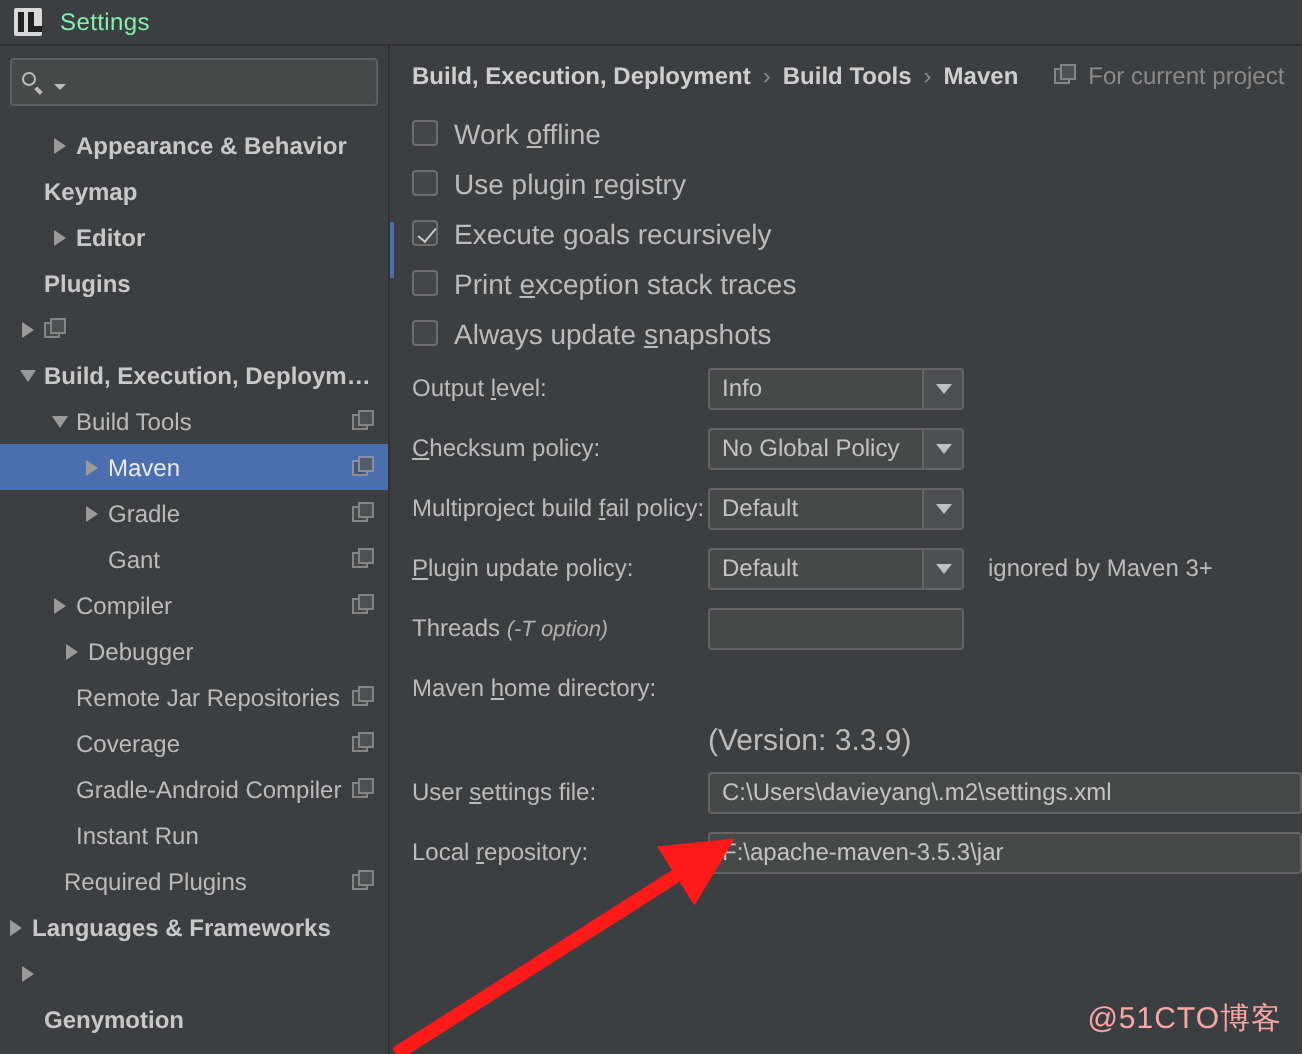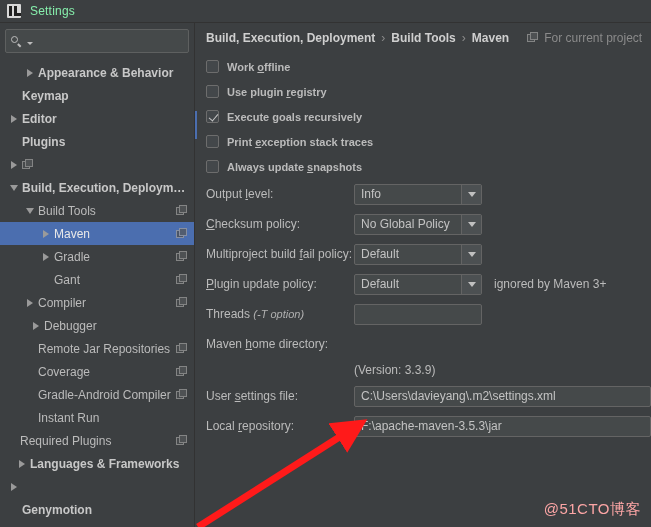--- a/index.html
+++ b/index.html
@@ -265,21 +265,21 @@
   }
   .cbox.checked::after {
     content: "";
     position: absolute;
     left: 3.5px; top: 0.5px;
     width: 4px; height: 8px;
     border-right: 1.7px solid #c7c7c7;
     border-bottom: 1.7px solid #c7c7c7;
     transform: rotate(40deg);
   }
-  .cblabel { color: #bbbbbb; font-size: 11px; font-weight: bold; }
+  .cblabel { color: #bbbbbb; font-size: 14px; }
   .mn { text-decoration: underline; }
 
   
   .frow {
     display: flex;
     align-items: center;
     height: 30px;
     padding-left: 11px;
   }
   .flabel {
@@ -366,21 +366,21 @@
     height: 22px;
     align-items: center;
     padding-left: 11px;
   }
   .version-row .spacer {
     width: 148px;
     flex: 0 0 148px;
   }
   .version-text {
     color: #bbbbbb;
-    font-size: 12px;
+    font-size: 15px;
   }
 
   
   .edge-accent {
     position: absolute;
     left: 0;
     top: 88px;
     width: 2px;
     height: 28px;
     background: #4b6eaf;
@@ -434,41 +434,41 @@
           <div class="tree-row bold" style="padding-left: 22px;">
             <span class="tree-twisty">
               <span class="tw collapsed"></span>
             </span>
             <span class="tree-label">Appearance &amp; Behavior</span>
           </div>
           <div class="tree-row bold" style="padding-left: 6px;">
             <span class="tree-twisty"></span>
             <span class="tree-label">Keymap</span>
           </div>
+          <div class="tree-row bold" style="padding-left: 22px;">
+            <span class="tree-twisty">
+              <span class="tw collapsed"></span>
+            </span>
+            <span class="tree-label">Editor</span>
+          </div>
           <div class="tree-row bold" style="padding-left: 6px;">
-            <span class="tree-twisty">
-              <span class="tw collapsed"></span>
-            </span>
-            <span class="tree-label">Editor</span>
+            <span class="tree-twisty"></span>
+            <span class="tree-label">Plugins</span>
           </div>
           <div class="tree-row bold" style="padding-left: 6px;">
-            <span class="tree-twisty"></span>
-            <span class="tree-label">Plugins</span>
+            <span class="tree-twisty">
+              <span class="tw collapsed"></span>
+            </span>
+            <span class="proj-icon">
+              <span class="b1"></span>
+              <span class="b2"></span>
+            </span>
           </div>
           <div class="tree-row bold" style="padding-left: 6px;">
             <span class="tree-twisty">
-              <span class="tw collapsed"></span>
-            </span>
-            <span class="proj-icon">
-              <span class="b1"></span>
-              <span class="b2"></span>
-            </span>
-          </div>
-          <div class="tree-row bold" style="padding-left: 6px;">
-            <span class="tree-twisty">
               <span class="tw expanded"></span>
             </span>
             <span class="tree-label">Build, Execution, Deployment</span>
           </div>
           <div class="tree-row" style="padding-left: 22px;">
             <span class="tree-twisty">
               <span class="tw expanded"></span>
             </span>
             <span class="tree-label">Build Tools</span>
             <span class="proj-icon">
@@ -541,29 +541,29 @@
             <span class="tree-label">Gradle-Android Compiler</span>
             <span class="proj-icon">
               <span class="b1"></span>
               <span class="b2"></span>
             </span>
           </div>
           <div class="tree-row" style="padding-left: 22px;">
             <span class="tree-twisty"></span>
             <span class="tree-label">Instant Run</span>
           </div>
-          <div class="tree-row" style="padding-left: 4px;">
+          <div class="tree-row" style="padding-left: 16px;">
             <span class="tree-twisty"></span>
             <span class="tree-label">Required Plugins</span>
             <span class="proj-icon">
               <span class="b1"></span>
               <span class="b2"></span>
             </span>
           </div>
-          <div class="tree-row bold" style="padding-left: 14px; justify-content: space-between;">
+          <div class="tree-row bold" style="padding-left: 0; justify-content: space-between;">
             <span class="tree-twisty">
               <span class="tw collapsed"></span>
             </span>
             <span class="tree-label">Languages &amp; Frameworks</span>
           </div>
           <div class="tree-row bold" style="padding-left: 6px;">
             <span class="tree-twisty">
               <span class="tw collapsed"></span>
             </span>
           </div>

